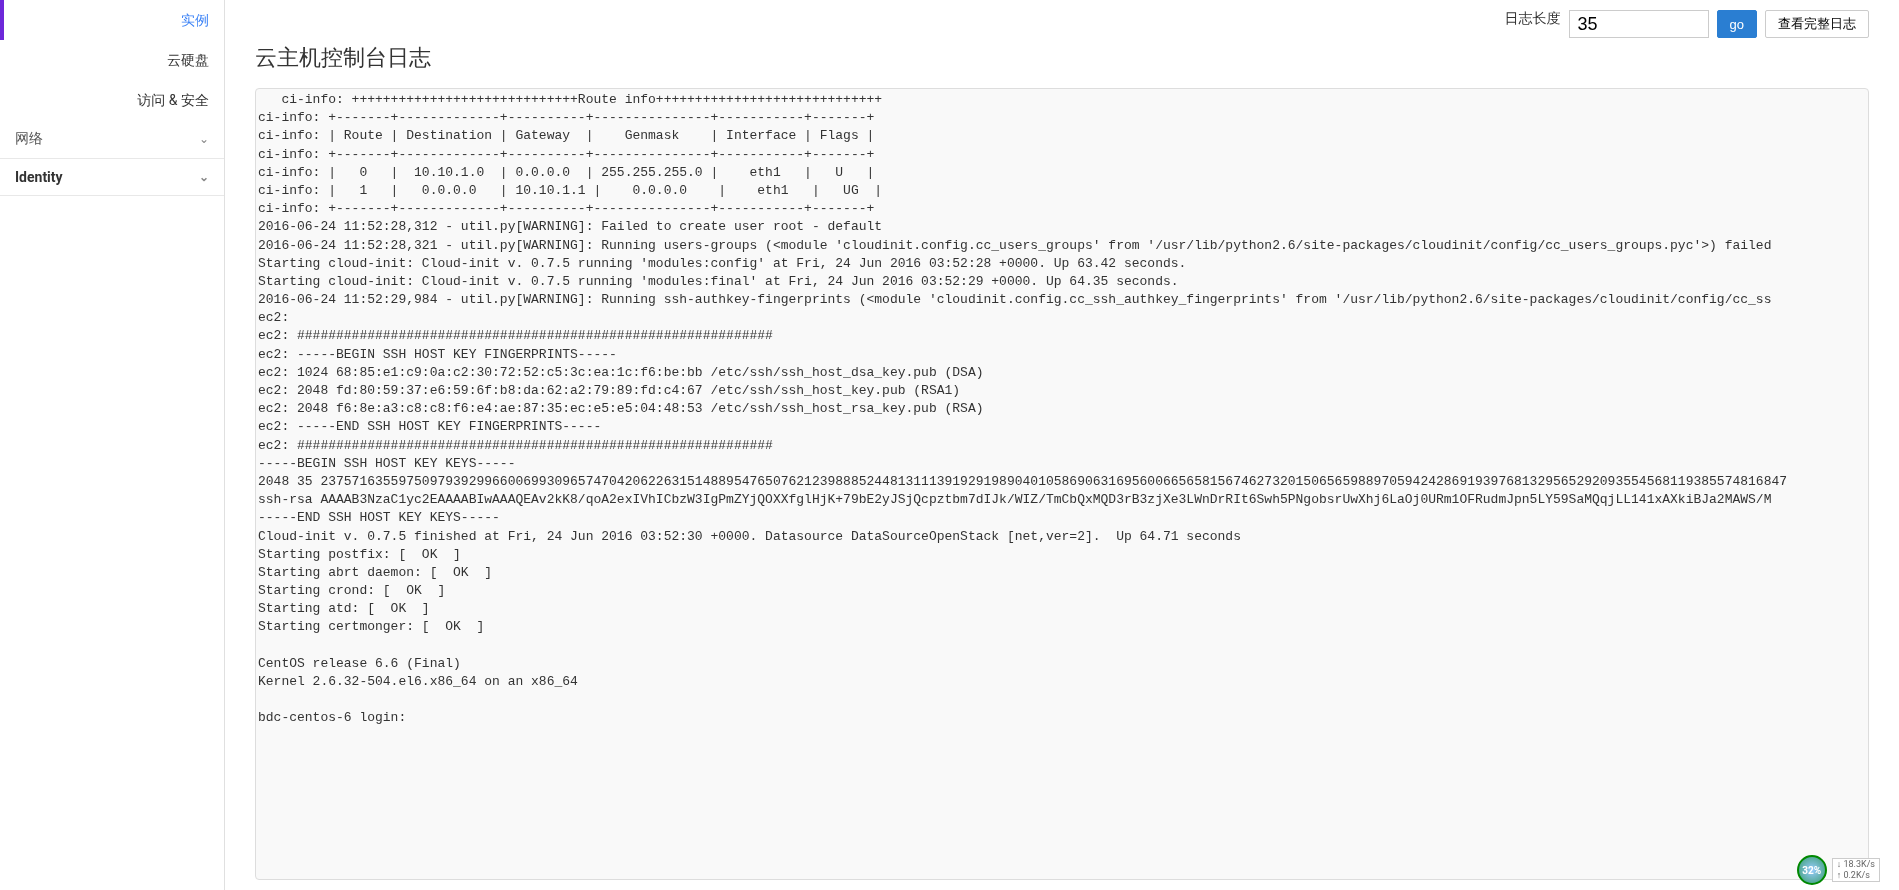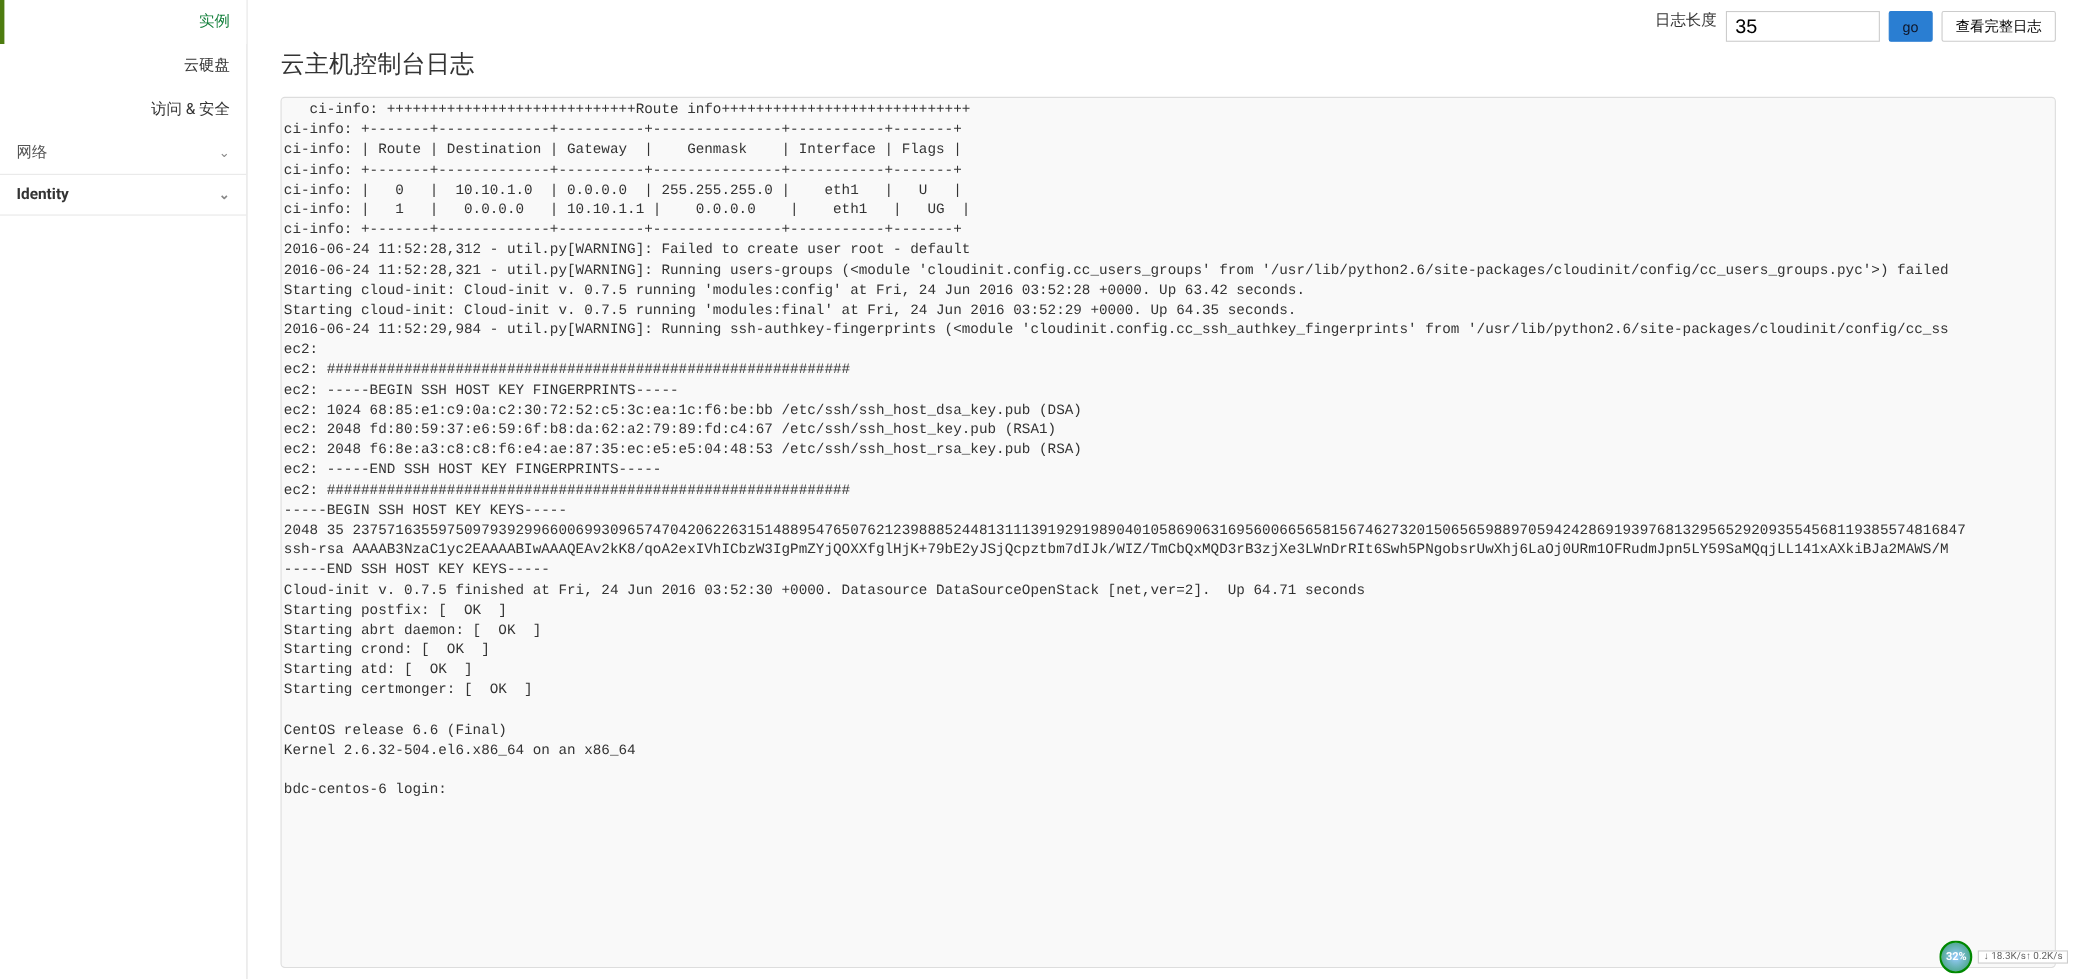--- a/index.html
+++ b/index.html
@@ -23,22 +23,22 @@
     }
     .sidebar-item {
       padding: 8px 15px;
       text-align: right;
       font-size: 14px;
       color: #333;
       cursor: pointer;
       line-height: 24px;
     }
     .sidebar-item.active {
-      color: #15803d;
-      border-left: 4px solid #4d7c0f;
+      color: #3b82f6;
+      border-left: 4px solid #6d28d9;
       background: #fff;
     }
     .sidebar-section {
       padding: 10px 15px;
       font-size: 14px;
       color: #555;
       display: flex;
       justify-content: space-between;
       align-items: center;
       cursor: pointer;
@@ -83,21 +83,21 @@
       border: 1px solid #ccc;
       background: #fff;
       cursor: pointer;
       border-radius: 2px;
       height: 28px;
       display: flex;
       align-items: center;
     }
     .btn.primary {
       background: #2a7ed2;
-      color: #0f172a;
+      color: #ffffff;
       border-color: #2a7ed2;
     }
     .page-title {
       font-size: 22px;
       font-weight: 500;
       color: #333;
       margin-bottom: 15px;
     }
     .log-panel {
       border: 1px solid #ddd;
@@ -147,21 +147,21 @@
       border: 2px solid #080;
       display: flex;
       align-items: center;
       justify-content: center;
       color: #fff;
       font-size: 10px;
       font-weight: bold;
     }
     .speed-text {
       display: flex;
-      flex-direction: row;
+      flex-direction: column;
       border: 1px solid #ccc;
       padding: 0 4px;
       background: #fff;
       line-height: 1.2;
     }
   </style>
 </head>
 <body>
 
 <div class="sidebar">

